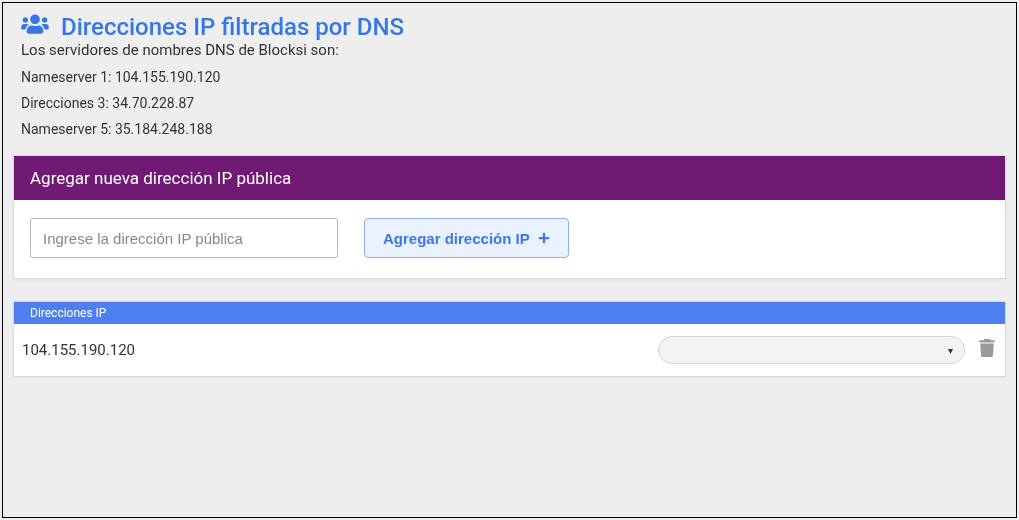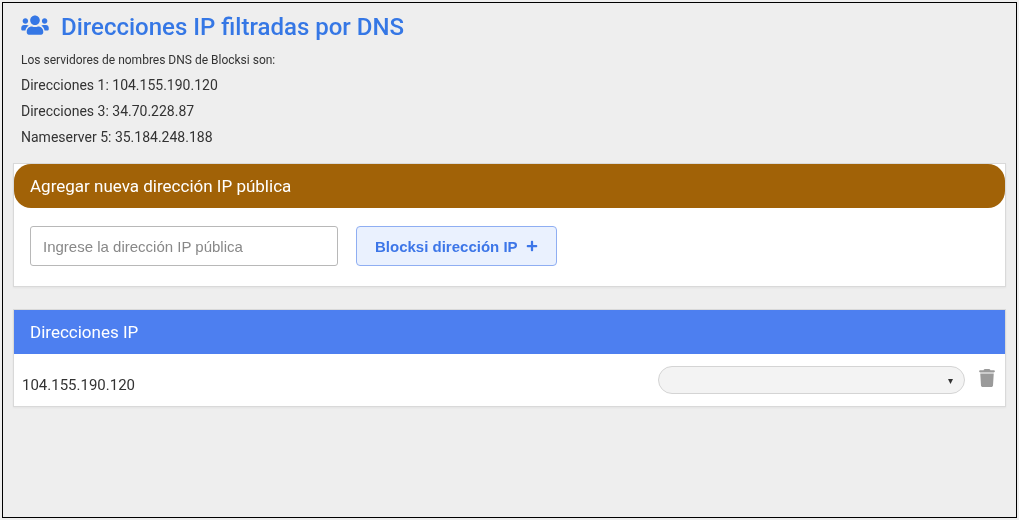--- a/index.html
+++ b/index.html
@@ -16,66 +16,64 @@
     }
     .outer {
       border: 1px solid #000;
       background: #eeeeee;
       width: 1015px;
       height: 516px;
       padding: 10px 10px;
     }
     .page-title-row {
       display: flex;
-      align-items: center;
+      align-items: flex-start;
       gap: 12px;
-      margin-bottom: 12px;
       padding-left: 8px;
     }
     .page-title {
       color: #3577e5;
       font-size: 24px;
       font-weight: 500;
     }
     .users-icon-svg {
       width: 28px;
       height: 22px;
       fill: #3577e5;
     }
     .intro-text {
       color: #333;
-      font-size: 12px;
+      font-size: 15px;
       padding-left: 8px;
       margin-bottom: 10px;
     }
     .nameserver-line {
       color: #333;
       font-size: 14px;
       padding-left: 8px;
       margin-bottom: 10px;
     }
     .panel {
       background: #fff;
       border: 1px solid #d9d9d9;
       margin-top: 18px;
       box-shadow: 0 1px 2px rgba(0,0,0,0.05);
     }
     .panel-header {
-      background: #a16207;
+      background: #701a75;
       color: #fff;
       padding: 12px 16px;
       font-size: 17px;
       font-weight: 400;
-      border-radius: 17px;
     }
     .panel-body {
       padding: 18px 16px 20px 16px;
       display: flex;
       align-items: center;
-      gap: 18px;
+      gap: 26px;
     }
     .ip-input {
       width: 308px;
       height: 40px;
       padding: 8px 12px;
       border: 1px solid #b8b8b8;
       border-radius: 3px;
       font-size: 15px;
       color: #555;
     }
@@ -105,33 +103,33 @@
       background: #fff;
       border: 1px solid #d9d9d9;
       margin-top: 22px;
       box-shadow: 0 1px 2px rgba(0,0,0,0.05);
     }
     .table-header {
       background: #4d7ff0;
       color: #fff;
       display: flex;
       align-items: center;
-      padding: 12px 16px;
-      font-size: 17px;
+      padding: 4px 16px;
+      font-size: 12px;
       font-weight: 400;
     }
     .col-ip {
       flex: 0 0 640px;
     }
     .col-policy {
       flex: 1;
     }
     .table-row {
       display: flex;
-      align-items: flex-end;
+      align-items: center;
       padding: 12px 8px 12px 8px;
       border-radius: 12px;
     }
     .cell-ip {
       flex: 0 0 636px;
       color: #333;
       font-size: 15px;
     }
     .cell-policy {
       flex: 1;
@@ -180,30 +178,30 @@
     <span>
       <svg class="users-icon-svg" viewBox="0 0 640 512">
           <path d="M96 224c35.3 0 64-28.7 64-64s-28.7-64-64-64-64 28.7-64 64 28.7 64 64 64zm448 0c35.3 0 64-28.7 64-64s-28.7-64-64-64-64 28.7-64 64 28.7 64 64 64zm32 32h-64c-17.6 0-33.5 7.1-45.1 18.6 40.3 22.1 68.9 62 75.1 109.4h66c17.7 0 32-14.3 32-32v-32c0-35.3-28.7-64-64-64zm-256 0c61.9 0 112-50.1 112-112S381.9 32 320 32 208 82.1 208 144s50.1 112 112 112zm76.8 32h-8.3c-20.8 10-43.9 16-68.5 16s-47.6-6-68.5-16h-8.3C179.6 288 128 339.6 128 403.2V432c0 26.5 21.5 48 48 48h288c26.5 0 48-21.5 48-48v-28.8c0-63.6-51.6-115.2-115.2-115.2zM173.1 274.6C161.5 263.1 145.6 256 128 256H64c-35.3 0-64 28.7-64 64v32c0 17.7 14.3 32 32 32h65.9c6.3-47.4 34.9-87.3 75.2-109.4z"></path>
         </svg>
     </span>
     <span class="page-title">Direcciones IP filtradas por DNS</span>
   </div>
 
   <div class="intro-text">Los servidores de nombres DNS de Blocksi son:</div>
 
-  <div class="nameserver-line">Direcciones 1: 104.155.190.120</div>
+  <div class="nameserver-line">Nameserver 1: 104.155.190.120</div>
   <div class="nameserver-line">Direcciones 3: 34.70.228.87</div>
   <div class="nameserver-line">Nameserver 5: 35.184.248.188</div>
 
   <div class="panel">
     <div class="panel-header">Agregar nueva dirección IP pública</div>
     <div class="panel-body">
       <input type="text" class="ip-input" placeholder="Ingrese la dirección IP pública" style="">
       <button class="add-button">
-        <span>Blocksi dirección IP</span>
+        <span>Agregar dirección IP</span>
         <span>
           <svg class="plus-icon-svg" viewBox="0 0 448 512">
               <path d="M416 208H272V64c0-17.67-14.33-32-32-32h-32c-17.67 0-32 14.33-32 32v144H32c-17.67 0-32 14.33-32 32v32c0 17.67 14.33 32 32 32h144v144c0 17.67 14.33 32 32 32h32c17.67 0 32-14.33 32-32V304h144c17.67 0 32-14.33 32-32v-32c0-17.67-14.33-32-32-32z"></path>
             </svg>
         </span>
       </button>
     </div>
   </div>
 
   <div class="table-panel">

